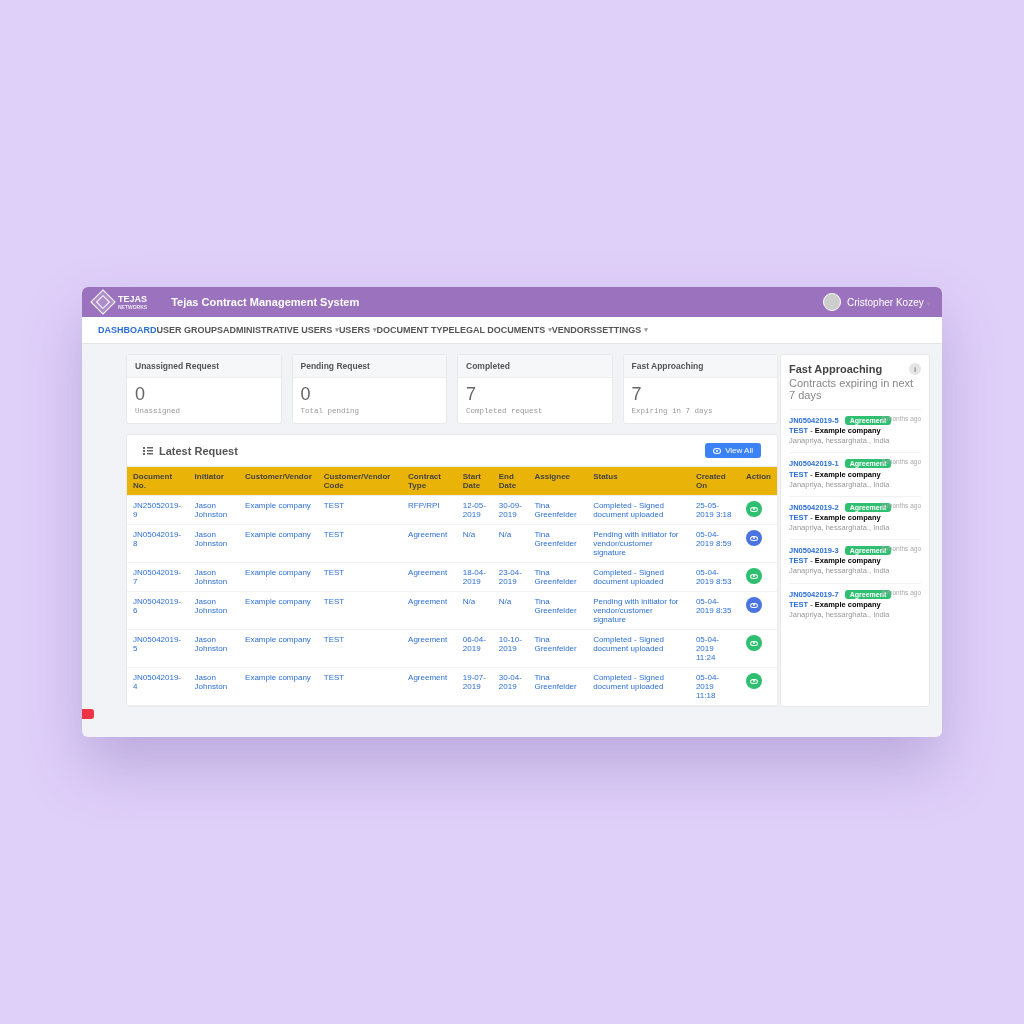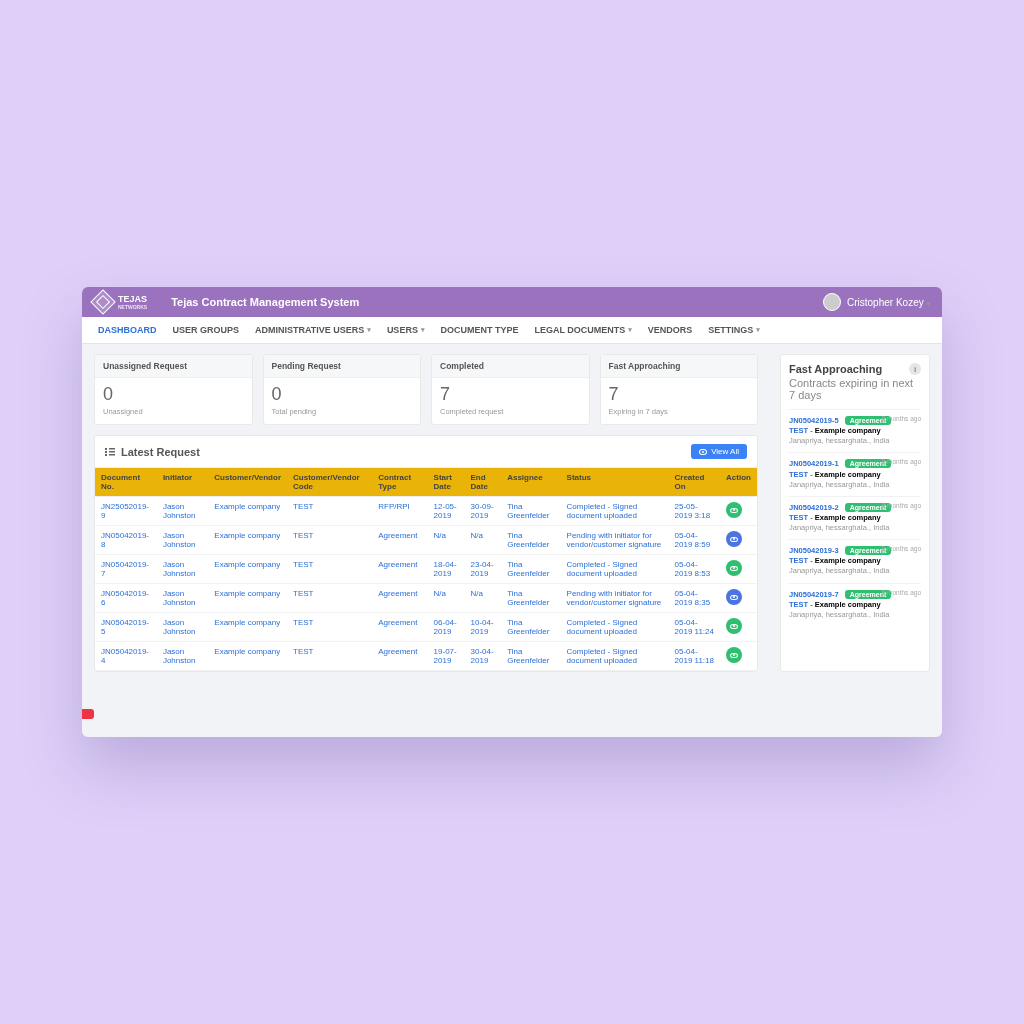--- a/index.html
+++ b/index.html
@@ -48,34 +48,35 @@
     content:"";
     position:absolute; inset:3px;
     border:1px solid #fff;
   }
   .app-title { margin-left: 24px; font-size: 11px; font-weight: 600; }
   .top-right { margin-left: auto; display:flex; align-items:center; gap:6px; font-size:10px;}
   .avatar { width:18px; height:18px; border-radius:50%; background:#ccc; border:1px solid #fff;}
   .navbar {
     background:#fff;
     display:flex;
-    gap:16px;
+    gap:0;
     padding:8px 16px;
     font-size:9px;
     color:#555;
     font-weight:600;
     border-bottom:1px solid #e5e5e5;
   }
   .navbar .nav-item { cursor:pointer; display:flex; align-items:center; gap:3px;}
   .navbar .active { color:#2c6fd8; }
   .chev { font-size:7px; color:#999;}
   .content {
     padding:10px 12px;
     display:flex;
-    gap:22px;
+    gap:2px;
+    margin-left:32px;
   }
   .main-col { flex:1; min-width:0;}
   .side-col { width:150px; flex-shrink:0;}
 
   .stats-row { display:flex; gap:10px; }
   .stat-card {
     flex:1;
     background:#fff;
     border:1px solid #e9e9e9;
     border-radius:3px;
@@ -83,32 +84,32 @@
   .stat-card .hdr {
     background:#f6f7f8;
     font-size:8.5px;
     font-weight:600;
     color:#555;
     padding:6px 8px;
     border-bottom:1px solid #eee;
   }
   .stat-card .body { padding:6px 8px 8px;}
   .stat-card .num { font-size:18px; color:#666; font-weight:300;}
-  .stat-card .sub { font-size:7.5px; color:#999; margin-top:2px;}
+  .stat-card .sub { font-size:7.5px; color:#999; margin-top:2px;font-family:Liberation Mono, monospace;}
 
   .panel {
     background:#fff;
     border:1px solid #e9e9e9;
     border-radius:3px;
     margin-top:10px;
   }
   .panel-hdr {
     display:flex;
     align-items:center;
-    padding:8px 10px;
+    padding:8px 16px;
     border-bottom:1px solid #eee;
   }
   .panel-hdr .title { font-size:11px; font-weight:700; color:#555; display:flex; align-items:center; gap:6px;}
   .list-icon { display:inline-block; width:10px; height:8px;
     background:
      linear-gradient(#666,#666) 0 0/2px 2px no-repeat,
      linear-gradient(#666,#666) 4px 0/6px 1.5px no-repeat,
      linear-gradient(#666,#666) 0 3px/2px 2px no-repeat,
      linear-gradient(#666,#666) 4px 3px/6px 1.5px no-repeat,
      linear-gradient(#666,#666) 0 6px/2px 2px no-repeat,
@@ -336,21 +337,21 @@
                     <span class="eye-mini"></span>
                   </span></td>
               </tr>
               <tr>
     <td><span class="link">JN05042019-5</span></td>
     <td><span class="link">Jason Johnston</span></td>
     <td><span class="link">Example company</span></td>
     <td><span class="link">TEST</span></td>
     <td><span class="link">Agreement</span></td>
     <td><span class="link">06-04-2019</span></td>
-    <td><span class="link">10-04-2019</span></td>
+    <td><span class="link">10-10-2019</span></td>
     <td><span class="link">Tina Greenfelder</span></td>
     <td><span class="link">Completed - Signed document uploaded</span></td>
     <td><span class="link">05-04-2019 11:24</span></td>
     <td><span class="act-btn act-green">
                     <span class="eye-mini"></span>
                   </span></td>
               </tr>
               <tr>
     <td><span class="link">JN05042019-4</span></td>
     <td><span class="link">Jason Johnston</span></td>

